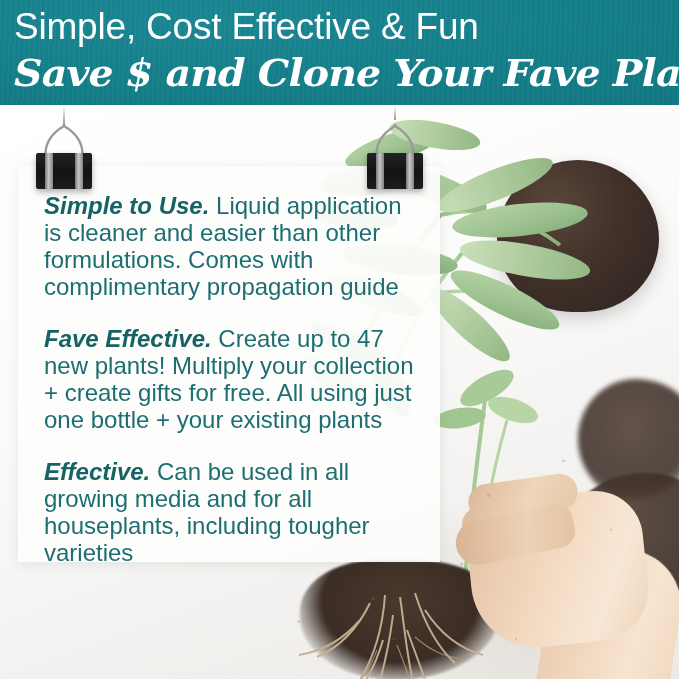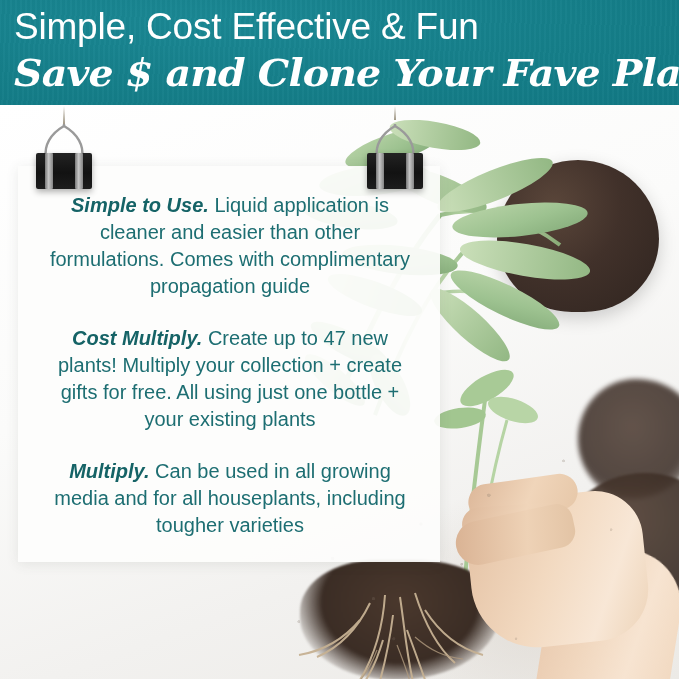--- a/index.html
+++ b/index.html
@@ -7,21 +7,20 @@
     padding: 0;
     background: #ffffff;
   }
   #poster {
     position: relative;
     width: 679px;
     height: 679px;
     overflow: hidden;
     font-family: "Liberation Sans", sans-serif;
     background: #8b5cf6;
-    text-align: center;
   }
 
   
   .photo {
     position: absolute;
     left: 0;
     top: 105px;
     width: 679px;
     height: 574px;
     overflow: hidden;
@@ -166,21 +165,21 @@
     box-shadow: 0 2px 12px rgba(60,70,60,0.10);
   }
   .card-body {
     position: absolute;
     left: 26px; top: 26px;
     width: 372px;
   }
   .para {
     color: #1d6e72;
     font-family: "Liberation Sans", sans-serif;
-    font-size: 20px;
+    font-size: 24px;
     line-height: 27px;
     margin: 0 0 25px 0;
   }
   .para:last-child { margin-bottom: 0; }
   .para .lead {
     font-weight: 700;
     font-style: italic;
     color: #156366;
   }
 
@@ -312,24 +311,24 @@
 
   <div class="clip-thread" style="left:63px; top:106px; height:18px;"></div>
   <div class="clip-thread" style="left:394px; top:106px; height:14px;"></div>
 
   <div class="card">
     <div class="card-body">
       <p class="para">
         <span class="lead">Simple to Use.</span><span> Liquid application is cleaner and easier than other formulations. Comes with complimentary propagation guide</span>
       </p>
       <p class="para">
-        <span class="lead">Cost Multiply.</span><span> Create up to 47 new plants! Multiply your collection + create gifts for free. All using just one bottle + your existing plants</span>
+        <span class="lead">Fave Effective.</span><span> Create up to 47 new plants! Multiply your collection + create gifts for free. All using just one bottle + your existing plants</span>
       </p>
       <p class="para">
-        <span class="lead">Multiply.</span><span> Can be used in all growing media and for all houseplants, including tougher varieties</span>
+        <span class="lead">Effective.</span><span> Can be used in all growing media and for all houseplants, including tougher varieties</span>
       </p>
     </div>
   </div>
 
   <div class="clip" style="left:36px; top:124px; width:56px; height:66px;">
     <svg class="clip-wire" viewBox="0 0 44 34" xmlns="http://www.w3.org/2000/svg">
       <path d="M22 2 C 8 10 2 22 4 33" stroke="#9a9a9a" stroke-width="2.4" fill="none"></path>
       <path d="M22 2 C 36 10 42 22 40 33" stroke="#9a9a9a" stroke-width="2.4" fill="none"></path>
       <path d="M22 2 L 22 0" stroke="#9a9a9a" stroke-width="2.4" fill="none"></path>
     </svg>

